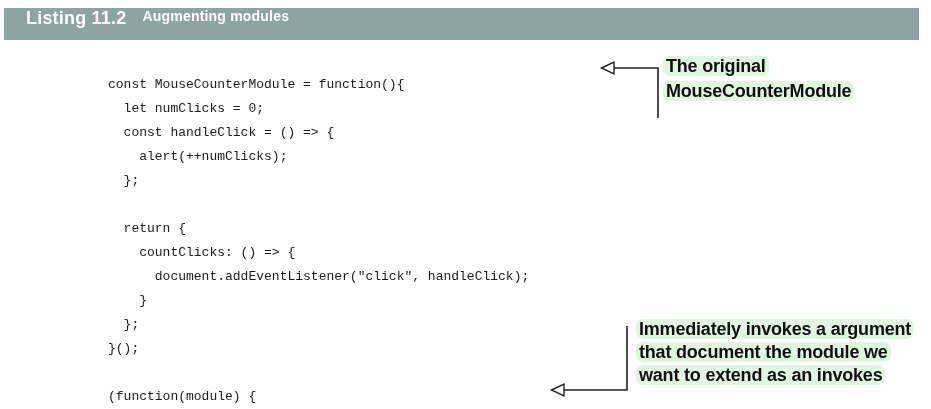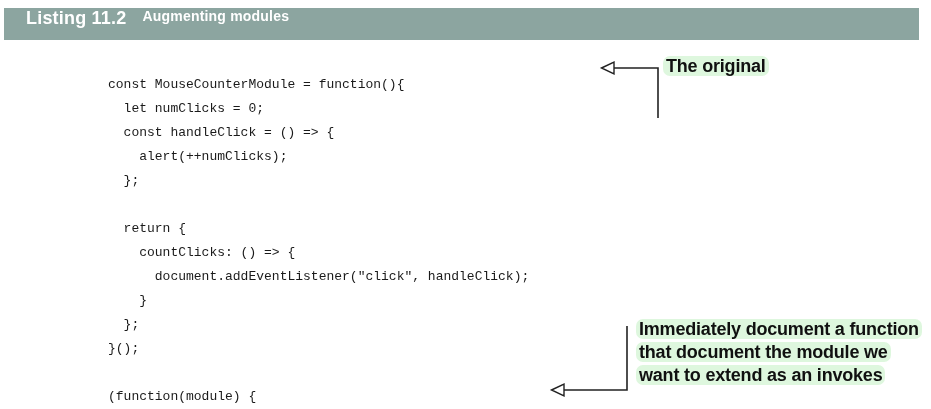--- a/index.html
+++ b/index.html
@@ -113,24 +113,25 @@
     countClicks: () =&gt; {
       document.addEventListener("click", handleClick);
     }
   };
 }();
 
 (function(module) {</pre>
 
 <div class="annotation ann-original">
     <div><span class="hl">The original</span></div>
+    <div><span class="hl">MouseCounterModule</span></div>
   </div>
 
 <div class="annotation ann-iife">
-    <div><span class="hl">Immediately document a function</span></div>
+    <div><span class="hl">Immediately invokes a argument</span></div>
     <div><span class="hl">that document the module we</span></div>
     <div><span class="hl">want to extend as an invokes</span></div>
   </div>
 
 <svg class="callouts" width="931" height="409" viewBox="0 0 931 409">
   <g>
     <polyline points="613,68 658,68 658,118"></polyline>
     <polygon points="601.5,68 614,62 614,74"></polygon>
   </g>
   <g>

